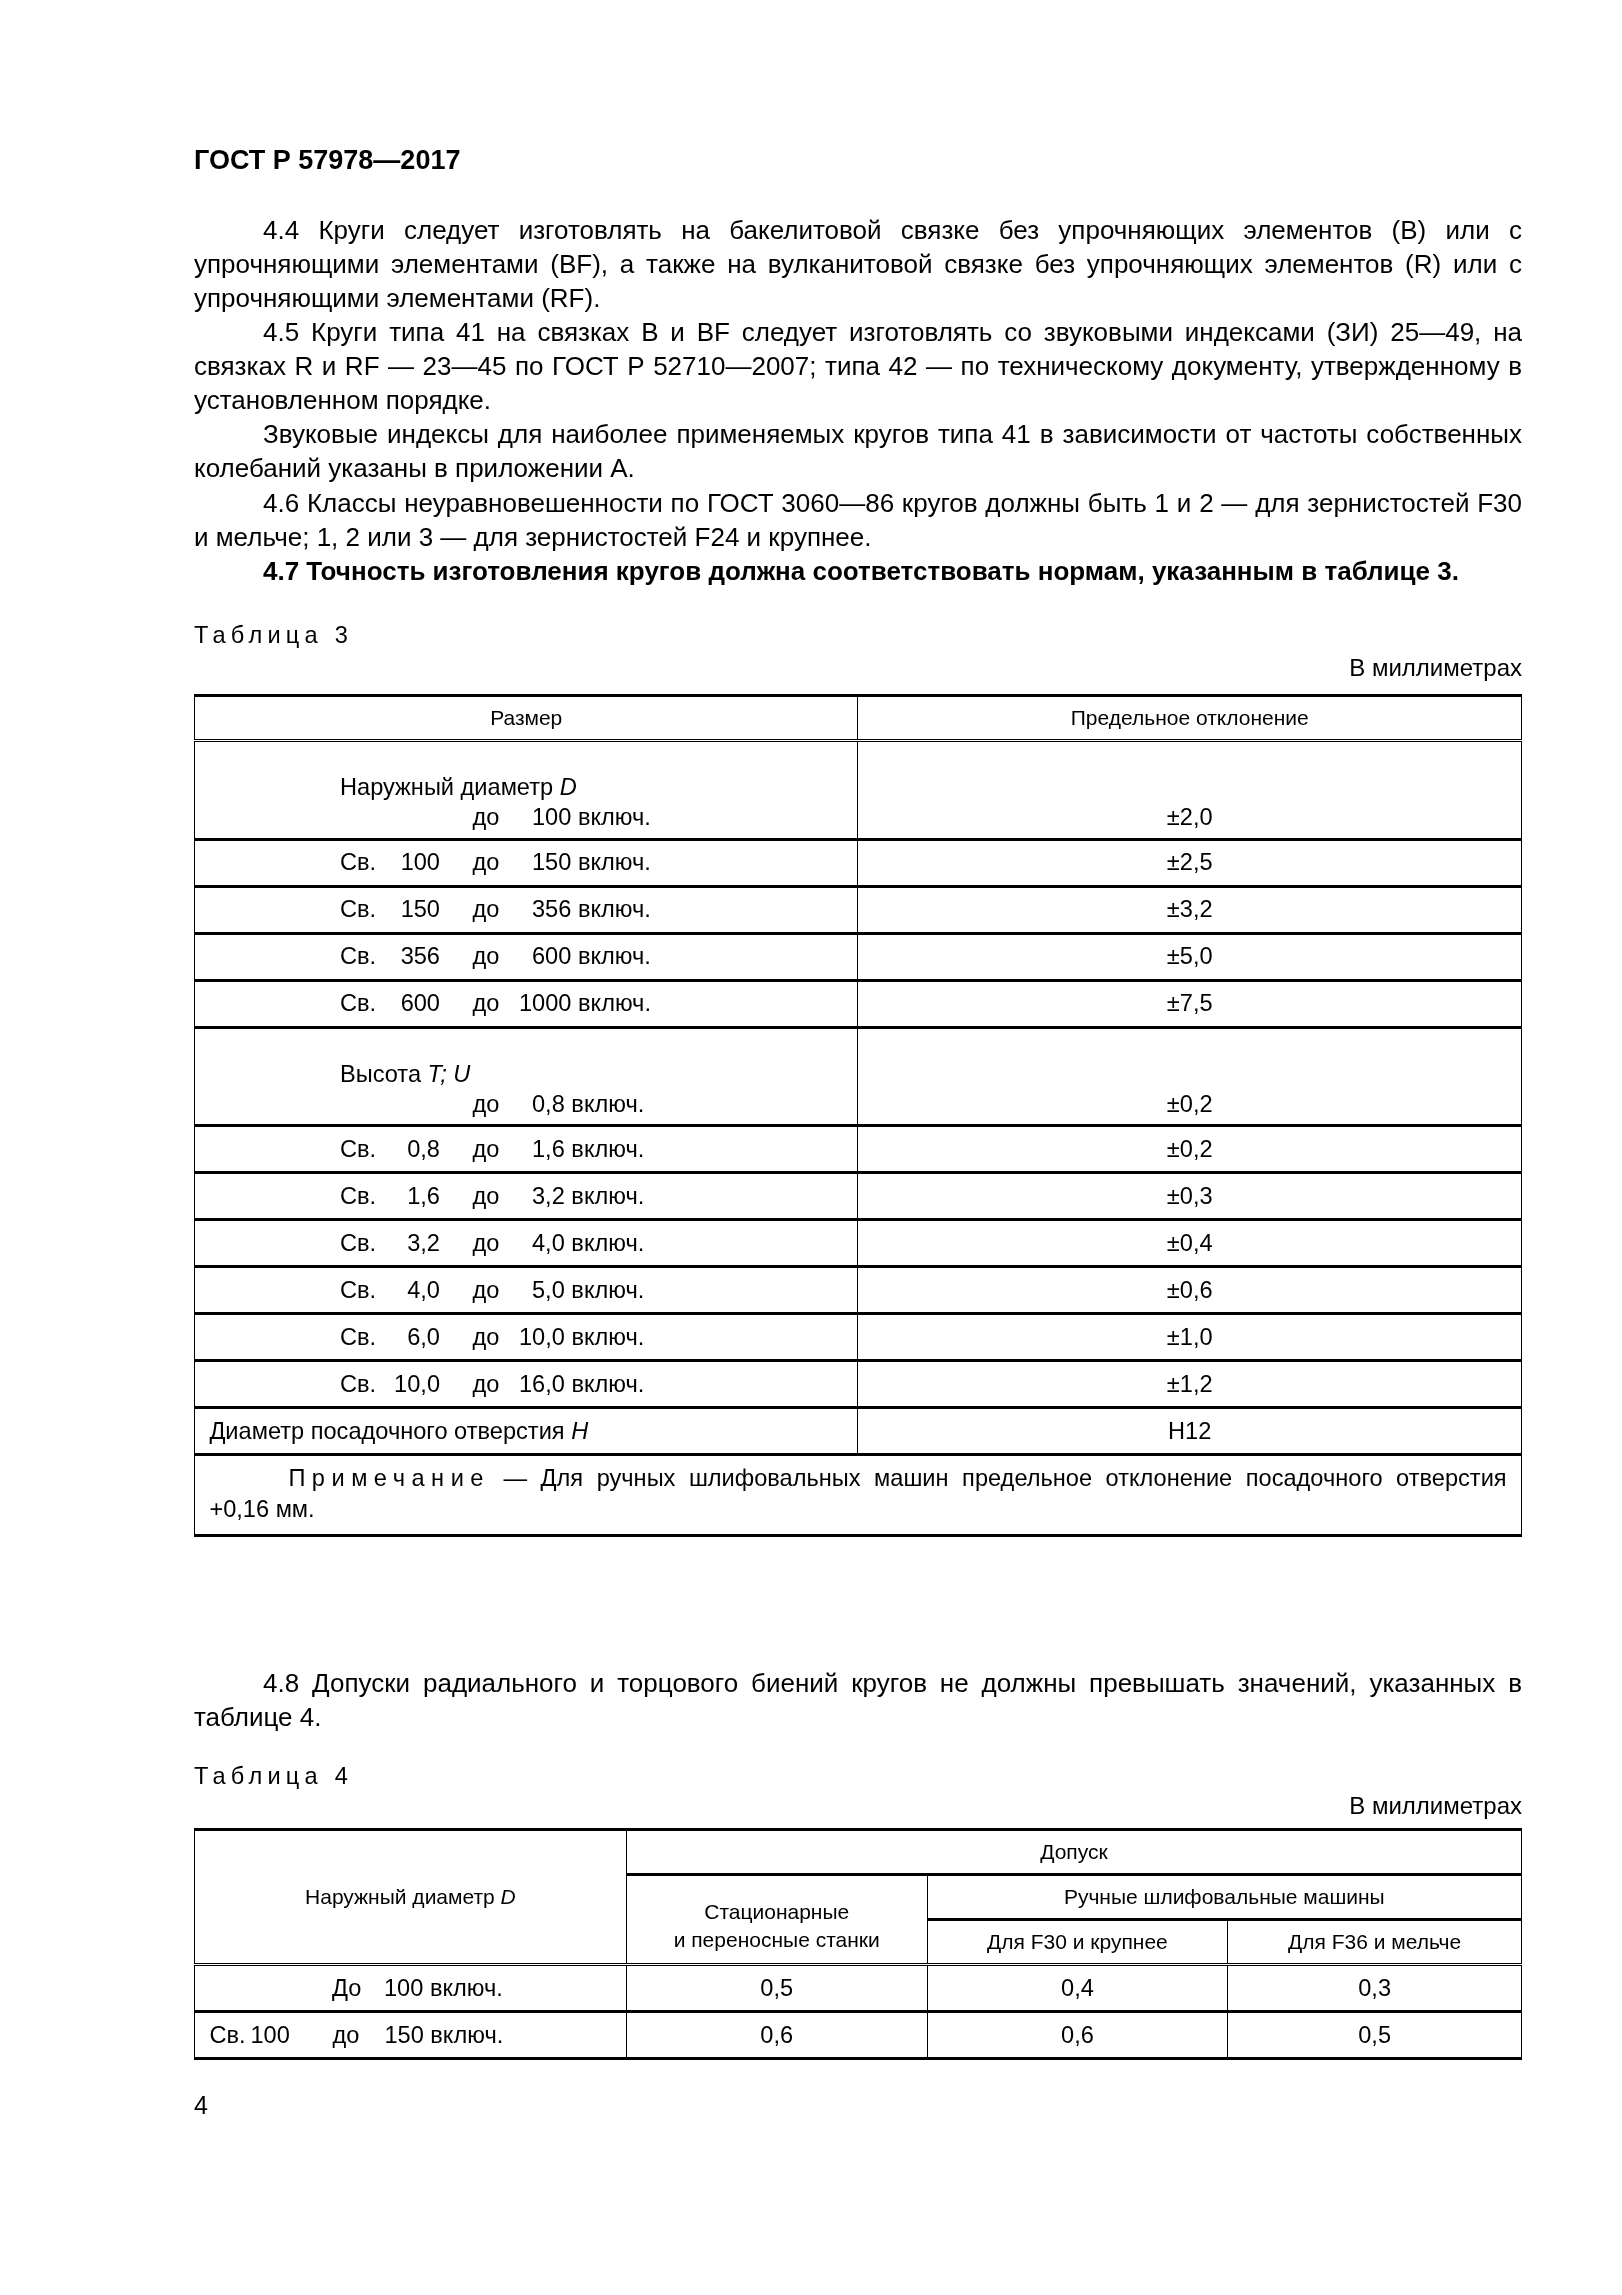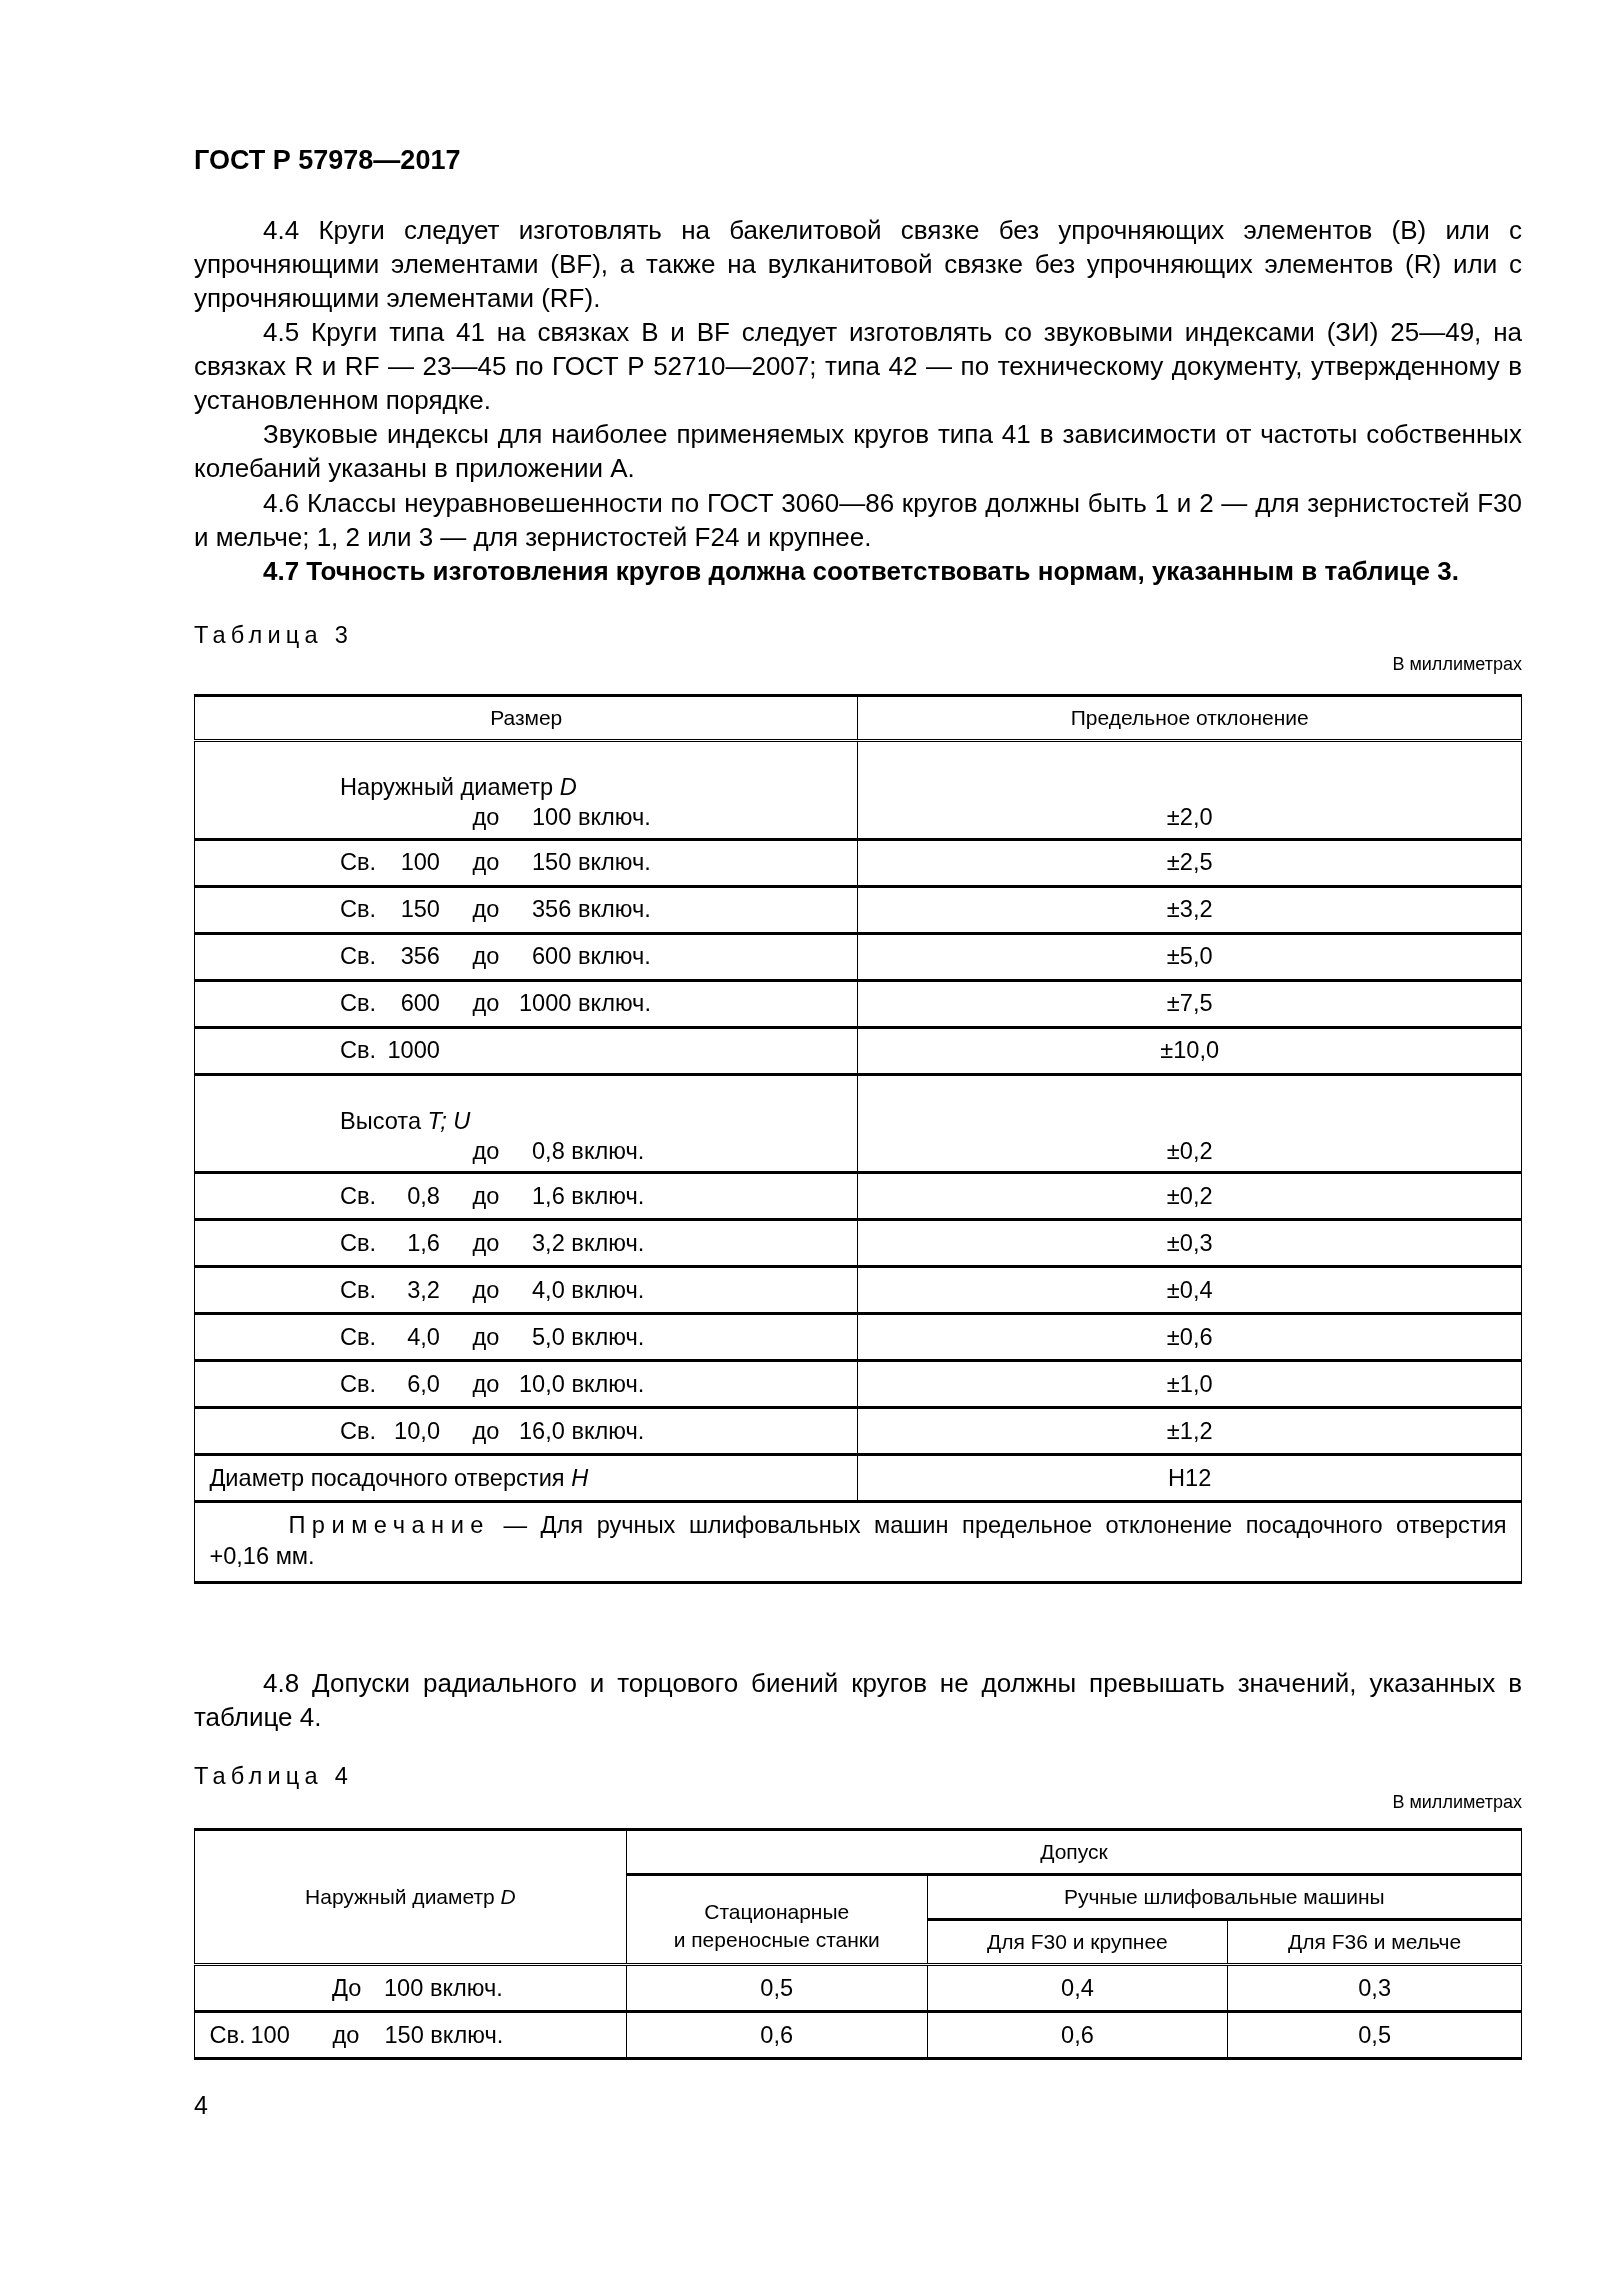--- a/index.html
+++ b/index.html
@@ -4,21 +4,21 @@
 <style>
   html, body { margin:0; padding:0; background:#ffffff; }
   body { width:1623px; height:2295px; position:relative; overflow:hidden;
          font-family:"Liberation Sans", sans-serif; color:#000; }
   .abs { position:absolute; }
   .hdr { left:194px; top:145px; font-size:27px; font-weight:bold; letter-spacing:0px; }
   .para { position:absolute; left:194px; width:1328px; font-size:26px; line-height:34px; text-align:justify; }
   .para .ind { display:inline-block; width:69px; }
   .para.last { text-align-last:left; }
   .tcap { position:absolute; left:194px; font-size:23.6px; letter-spacing:5.2px; }
-  .unit { position:absolute; right:101px; font-size:18px; }
+  .unit { position:absolute; right:101px; font-size:24px; }
   table { border-collapse:collapse; position:absolute; left:194px; width:1328px; font-size:23.6px; }
   td, th { border:1.3px solid #000; font-weight:normal; padding:0; }
   .t3 td { height:44px; border-top:3.3px solid #000; }
   .t3 th { height:42px; font-size:21px; border-top:3.3px solid #000; border-bottom:3.9px double #000; }
   .t3 .c2 { text-align:center; }
   .t3 .c1 { position:relative; }
   .sz { display:inline-block; margin-left:145px; white-space:pre; }
   .sz .a { display:inline-block; width:41px; }
   .sz .b { display:inline-block; width:59px; text-align:right; }
   .sz .c { display:inline-block; width:92px; text-align:center; }
@@ -78,24 +78,20 @@
         <td><span class="sz"><span class="a">Св.</span><span class="b">150</span><span class="c">до</span><span>356 включ.</span></span></td>
         <td class="c2">±3,2</td>
       </tr>
   <tr>
         <td><span class="sz"><span class="a">Св.</span><span class="b">356</span><span class="c">до</span><span>600 включ.</span></span></td>
         <td class="c2">±5,0</td>
       </tr>
   <tr>
         <td><span class="sz"><span class="a">Св.</span><span class="b">600</span><span class="c">до</span><span style="margin-left:-13px;">1000 включ.</span></span></td>
         <td class="c2">±7,5</td>
-      </tr>
-  <tr>
-        <td><span class="sz"><span class="a">Св.</span><span style="margin-left:6.5px;">1000</span></span></td>
-        <td class="c2">±10,0</td>
       </tr>
 
   <tr>
     <td class="c1 tall">
       <span class="grp">
         <span class="line1" style="margin-bottom:2.6px;"><span>Высота </span><i>T; U</i></span>
       </span>
       <span class="sz"><span class="a"></span><span class="b"></span><span class="c">до</span><span>0,8 включ.</span></span>
     </td>
     <td class="c2 tall">±0,2</td>

